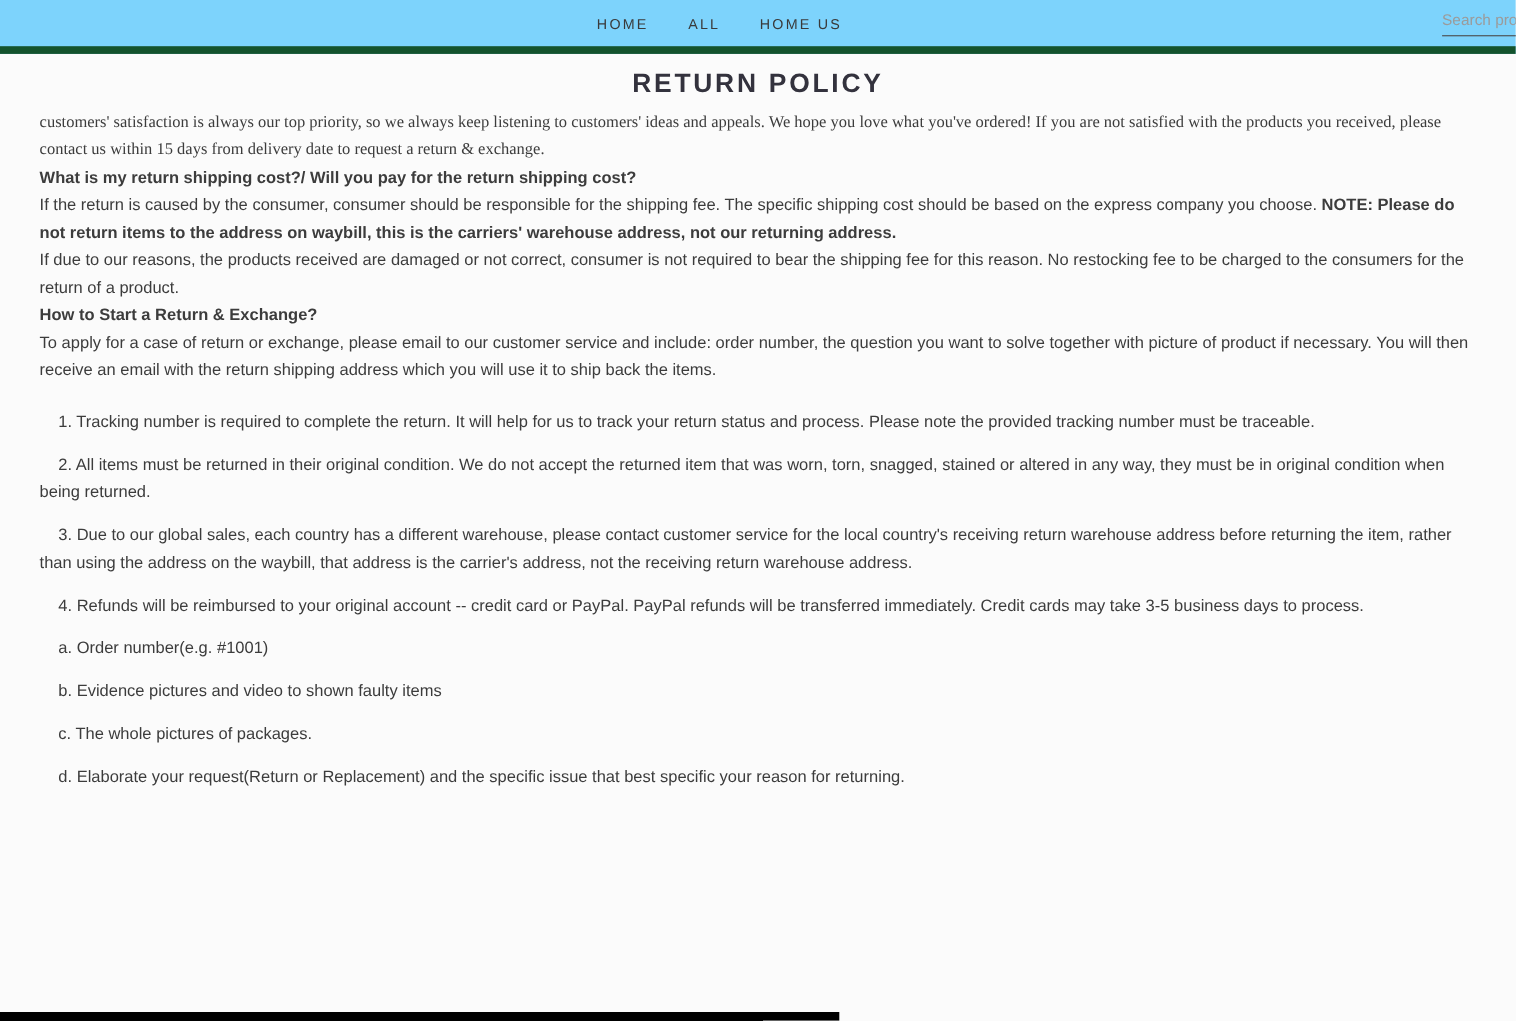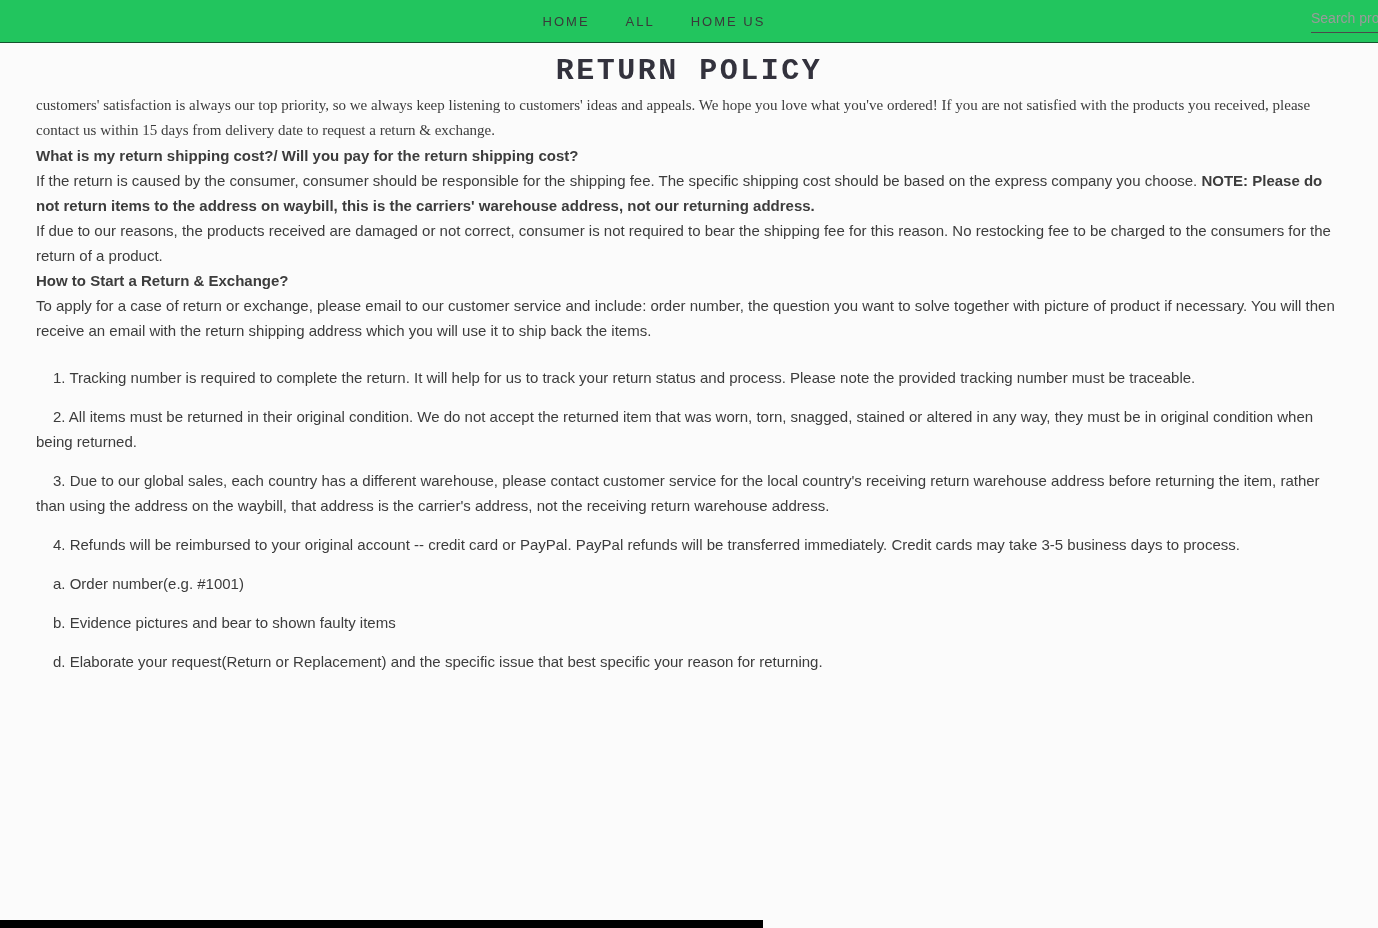--- a/index.html
+++ b/index.html
@@ -8,22 +8,22 @@
     overflow: hidden;
     position: relative;
     background: #fbfbfb;
     font-family: "Liberation Sans", sans-serif;
     color: #3c3c3c;
   }
   
   .topbar {
     position: relative;
     height: 42px;
-    background: #22c55e;
-    border-bottom: 1px solid #14532d;
+    background: #7dd3fc;
+    border-bottom: 7px solid #14532d;
   }
   .nav-links {
     position: absolute;
     top: 0; left: 0; right: 0;
     height: 42px;
     display: flex;
     align-items: center;
     justify-content: center;
     padding-right: 70px; 
     gap: 36px;
@@ -50,26 +50,25 @@
     color: #555;
     outline: none;
     padding: 0 0 2px 0;
   }
   .search-input::placeholder { color: #9b9b9b; }
   
   .page-title {
     margin: 0;
     padding-top: 6px;
     text-align: center;
-    font-size: 30px;
+    font-size: 24px;
     line-height: 44px;
     font-weight: 600;
     letter-spacing: 2.5px;
     color: #33323d;
-    font-family: Liberation Mono, monospace;
   }
   .content {
     padding: 0 30px 0 36px;
     font-size: 15px;
     line-height: 25px;
     color: #3c3c3c;
   }
   .content p { margin: 0; }
   .p-intro        { margin: 50px 0 0 0; font-family: Liberation Serif, serif; }
   .h-q            { margin: 22px 0 0 0; font-weight: bold; }
@@ -121,20 +120,21 @@
 
     <p class="p-how">To apply for a case of return or exchange, please email to our customer service and include: order number, the question you want to solve together with picture of product if necessary. You will then receive an email with the return shipping address which you will use it to ship back the items.</p>
 
 
     <div class="attention-list">
         <div class="list-item">1. Tracking number is required to complete the return. It will help for us to track your return status and process. Please note the provided tracking number must be traceable.</div>
         <div class="list-item">2. All items must be returned in their original condition. We do not accept the returned item that was worn, torn, snagged, stained or altered in any way, they must be in original condition when being returned.</div>
         <div class="list-item">3. Due to our global sales, each country has a different warehouse, please contact customer service for the local country's receiving return warehouse address before returning the item, rather than using the address on the waybill, that address is the carrier's address, not the receiving return warehouse address.</div>
         <div class="list-item">4. Refunds will be reimbursed to your original account -- credit card or PayPal. PayPal refunds will be transferred immediately. Credit cards may take 3-5 business days to process.</div>
         <div class="list-item">a. Order number(e.g. #1001)</div>
-        <div class="list-item">b. Evidence pictures and bear to shown faulty items</div>
+        <div class="list-item">b. Evidence pictures and video to shown faulty items</div>
+        <div class="list-item">c. The whole pictures of packages.</div>
         <div class="list-item">d. Elaborate your request(Return or Replacement) and the specific issue that best specific your reason for returning.</div>
       </div>
 
   </div>
 </main>
 
 <div class="footer-bar"></div>
 
 </body></html>

